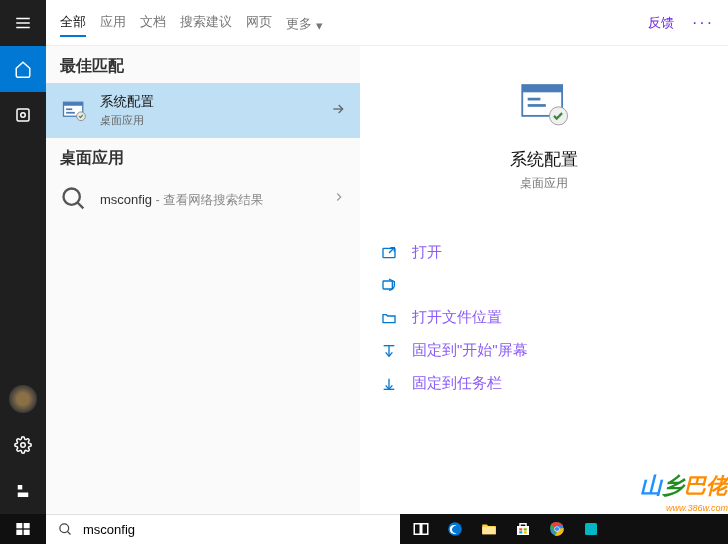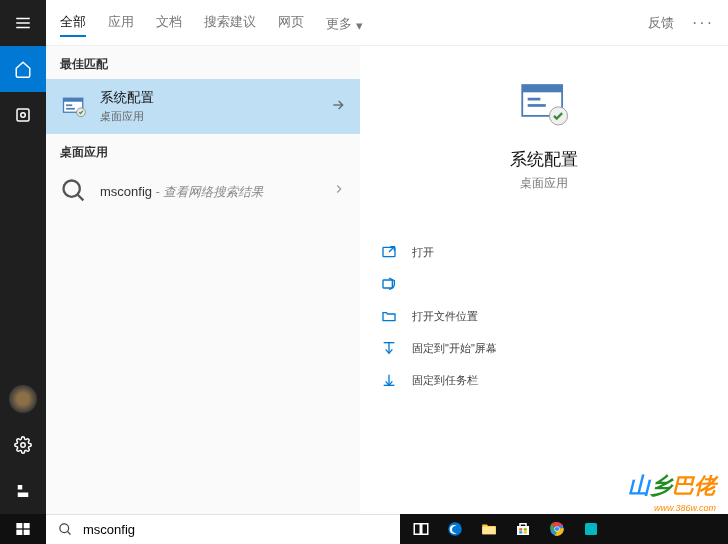--- a/index.html
+++ b/index.html
@@ -7,61 +7,61 @@
     
     .left-rail { position: absolute; left: 0; top: 0; width: 46px; height: 100%; background: #1f1f1f; display: flex; flex-direction: column; }
     .rail-top { display: flex; flex-direction: column; }
     .rail-bottom { margin-top: auto; display: flex; flex-direction: column; margin-bottom: 30px; }
     .rail-btn { width: 46px; height: 46px; display: flex; align-items: center; justify-content: center; color: #fff; cursor: pointer; }
     .rail-btn.active { background: #0078d4; }
     .rail-btn svg { width: 18px; height: 18px; }
     .avatar { width: 28px; height: 28px; border-radius: 50%; background: radial-gradient(circle, #8b6f47 30%, #3a3a3a 70%); margin: 9px; }
     
     .header { position: absolute; left: 46px; top: 0; right: 0; height: 46px; background: #fff; display: flex; align-items: center; padding: 0 14px; border-bottom: 1px solid #eee; }
-    .tabs { display: flex; gap: 22px; font-size: 13px; color: #777; }
+    .tabs { display: flex; gap: 14px; font-size: 13px; color: #777; }
     .tab { cursor: pointer; padding: 4px 0; }
     .tab.active { color: #111; border-bottom: 2px solid #0078d4; }
     .tab-more { display: flex; align-items: flex-end; gap: 4px; }
-    .header-right { margin-left: auto; display: flex; align-items: center; gap: 18px; font-size: 13px; color: #737373; }
+    .header-right { margin-left: auto; display: flex; align-items: center; gap: 18px; font-size: 13px; color: #6d28d9; }
     .dots { font-size: 16px; letter-spacing: 2px; }
     
     .results { position: absolute; left: 46px; top: 46px; width: 314px; bottom: 30px; background: #fafafa; overflow: hidden; }
-    .section-label { font-size: 12px; color: #333; padding: 10px 14px 6px; font-weight: 600; }
+    .section-label { font-size: 16px; color: #333; padding: 10px 14px 6px; font-weight: 600; }
     .result-item { display: flex; align-items: center; padding: 10px 14px; cursor: pointer; position: relative; }
     .result-item.best { background: #bfdff5; }
     .result-icon { width: 28px; height: 28px; margin-right: 12px; display: flex; align-items: center; justify-content: center; flex-shrink: 0; }
     .result-text { flex: 1; }
     .result-title { font-size: 13.5px; color: #111; }
     .result-sub { font-size: 11px; color: #666; margin-top: 2px; }
     .result-arrow { color: #666; }
     .suggest-text { font-size: 13px; color: #333; }
-    .suggest-hint { color: #888; font-size: 12.5px; font-style: italic; }
+    .suggest-hint { color: #888; font-size: 12.5px; }
     
     .detail { position: absolute; left: 360px; top: 46px; right: 0; bottom: 30px; background: #fff; padding-top: 30px; }
     .detail-hero { display: flex; flex-direction: column; align-items: center; margin-bottom: 24px; }
     .hero-icon { width: 58px; height: 58px; margin-bottom: 14px; }
     .hero-title { font-size: 17px; color: #111; margin-bottom: 4px; }
     .hero-sub { font-size: 12px; color: #777; }
     .actions { padding: 20px 10px 0; }
-    .action { display: flex; align-items: center; padding: 7px 10px; font-size: 11px; color: #404040; cursor: pointer; }
+    .action { display: flex; align-items: center; padding: 7px 10px; font-size: 15px; color: #8b5cf6; cursor: pointer; }
     .action-icon { width: 18px; height: 18px; margin-right: 14px; color: #0078d4; display: flex; align-items: center; justify-content: center; }
     .action-icon svg { width: 16px; height: 16px; }
     
     .search-bar { position: absolute; left: 46px; bottom: 0; height: 30px; width: 354px; background: #fff; display: flex; align-items: center; padding: 0 12px; border-top: 1px solid #e0e0e0; }
     .search-bar svg { width: 15px; height: 15px; color: #444; margin-right: 10px; }
     .search-input { border: none; outline: none; font-size: 13px; flex: 1; }
     
     .taskbar { position: absolute; left: 400px; bottom: 0; right: 0; height: 30px; background: #101010; display: flex; align-items: center; padding: 0 4px; }
     .task-icon { width: 34px; height: 30px; display: flex; align-items: center; justify-content: center; cursor: pointer; }
     .task-icon svg { width: 18px; height: 18px; }
     
     .start-btn { position: absolute; left: 0; bottom: 0; width: 46px; height: 30px; background: #101010; display: flex; align-items: center; justify-content: center; cursor: pointer; }
     .start-btn svg { width: 16px; height: 16px; color: #fff; }
     
-    .watermark { position: absolute; right: 12px; bottom: 30px; font-size: 11px; font-style: italic; text-align: right; line-height: 1.1; pointer-events: none; }
+    .watermark { position: absolute; right: 0; bottom: 30px; font-size: 11px; font-style: italic; text-align: right; line-height: 1.1; pointer-events: none; }
     .wm-main { font-size: 22px; font-weight: bold; }
     .wm-c1 { color: #1e90ff; }
     .wm-c2 { color: #228b22; }
     .wm-c3 { color: #ff8c00; }
     .wm-url { color: #ff8c00; font-size: 9px; margin-top: 6px; }
   </style>
 </head>
 <body>
 
 <div class="left-rail">

